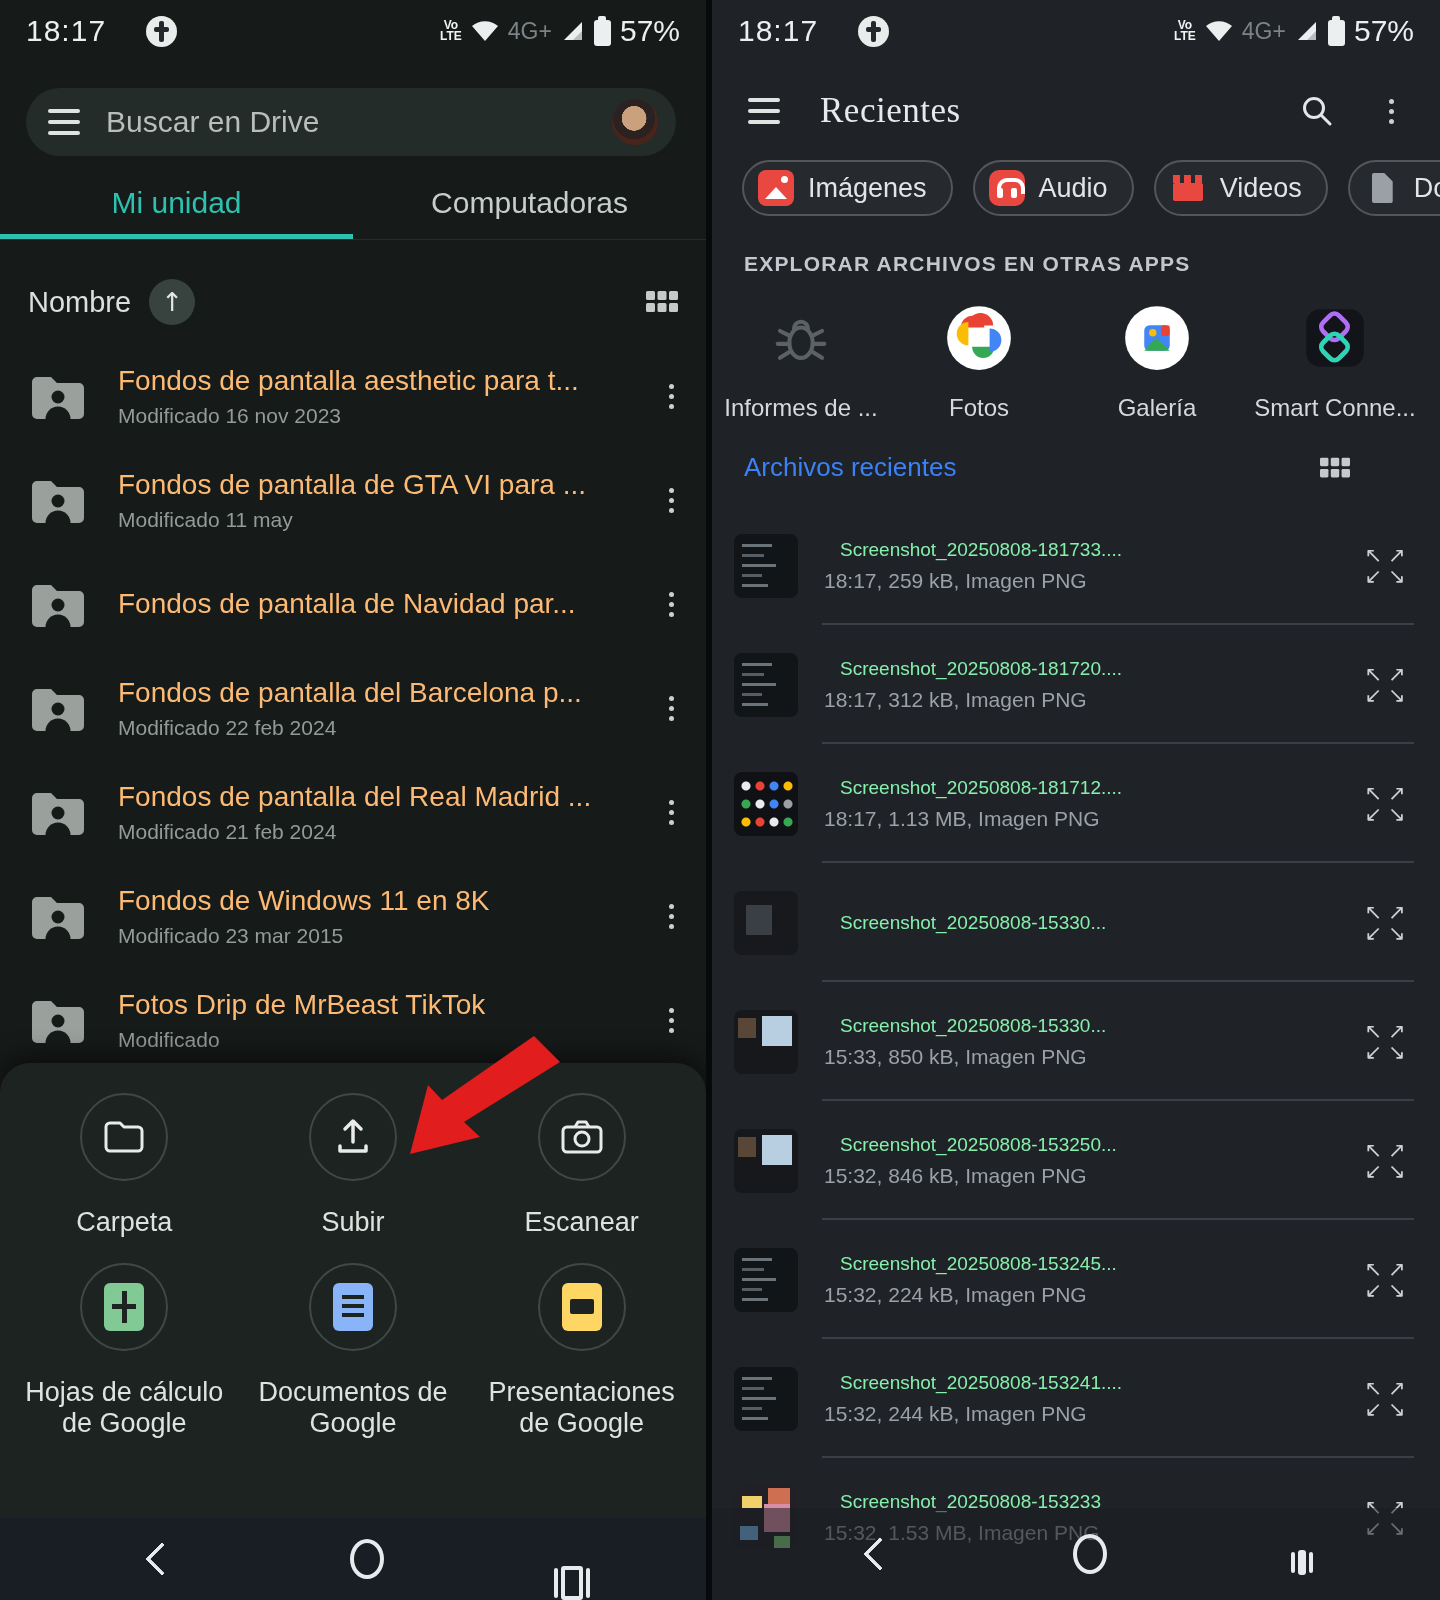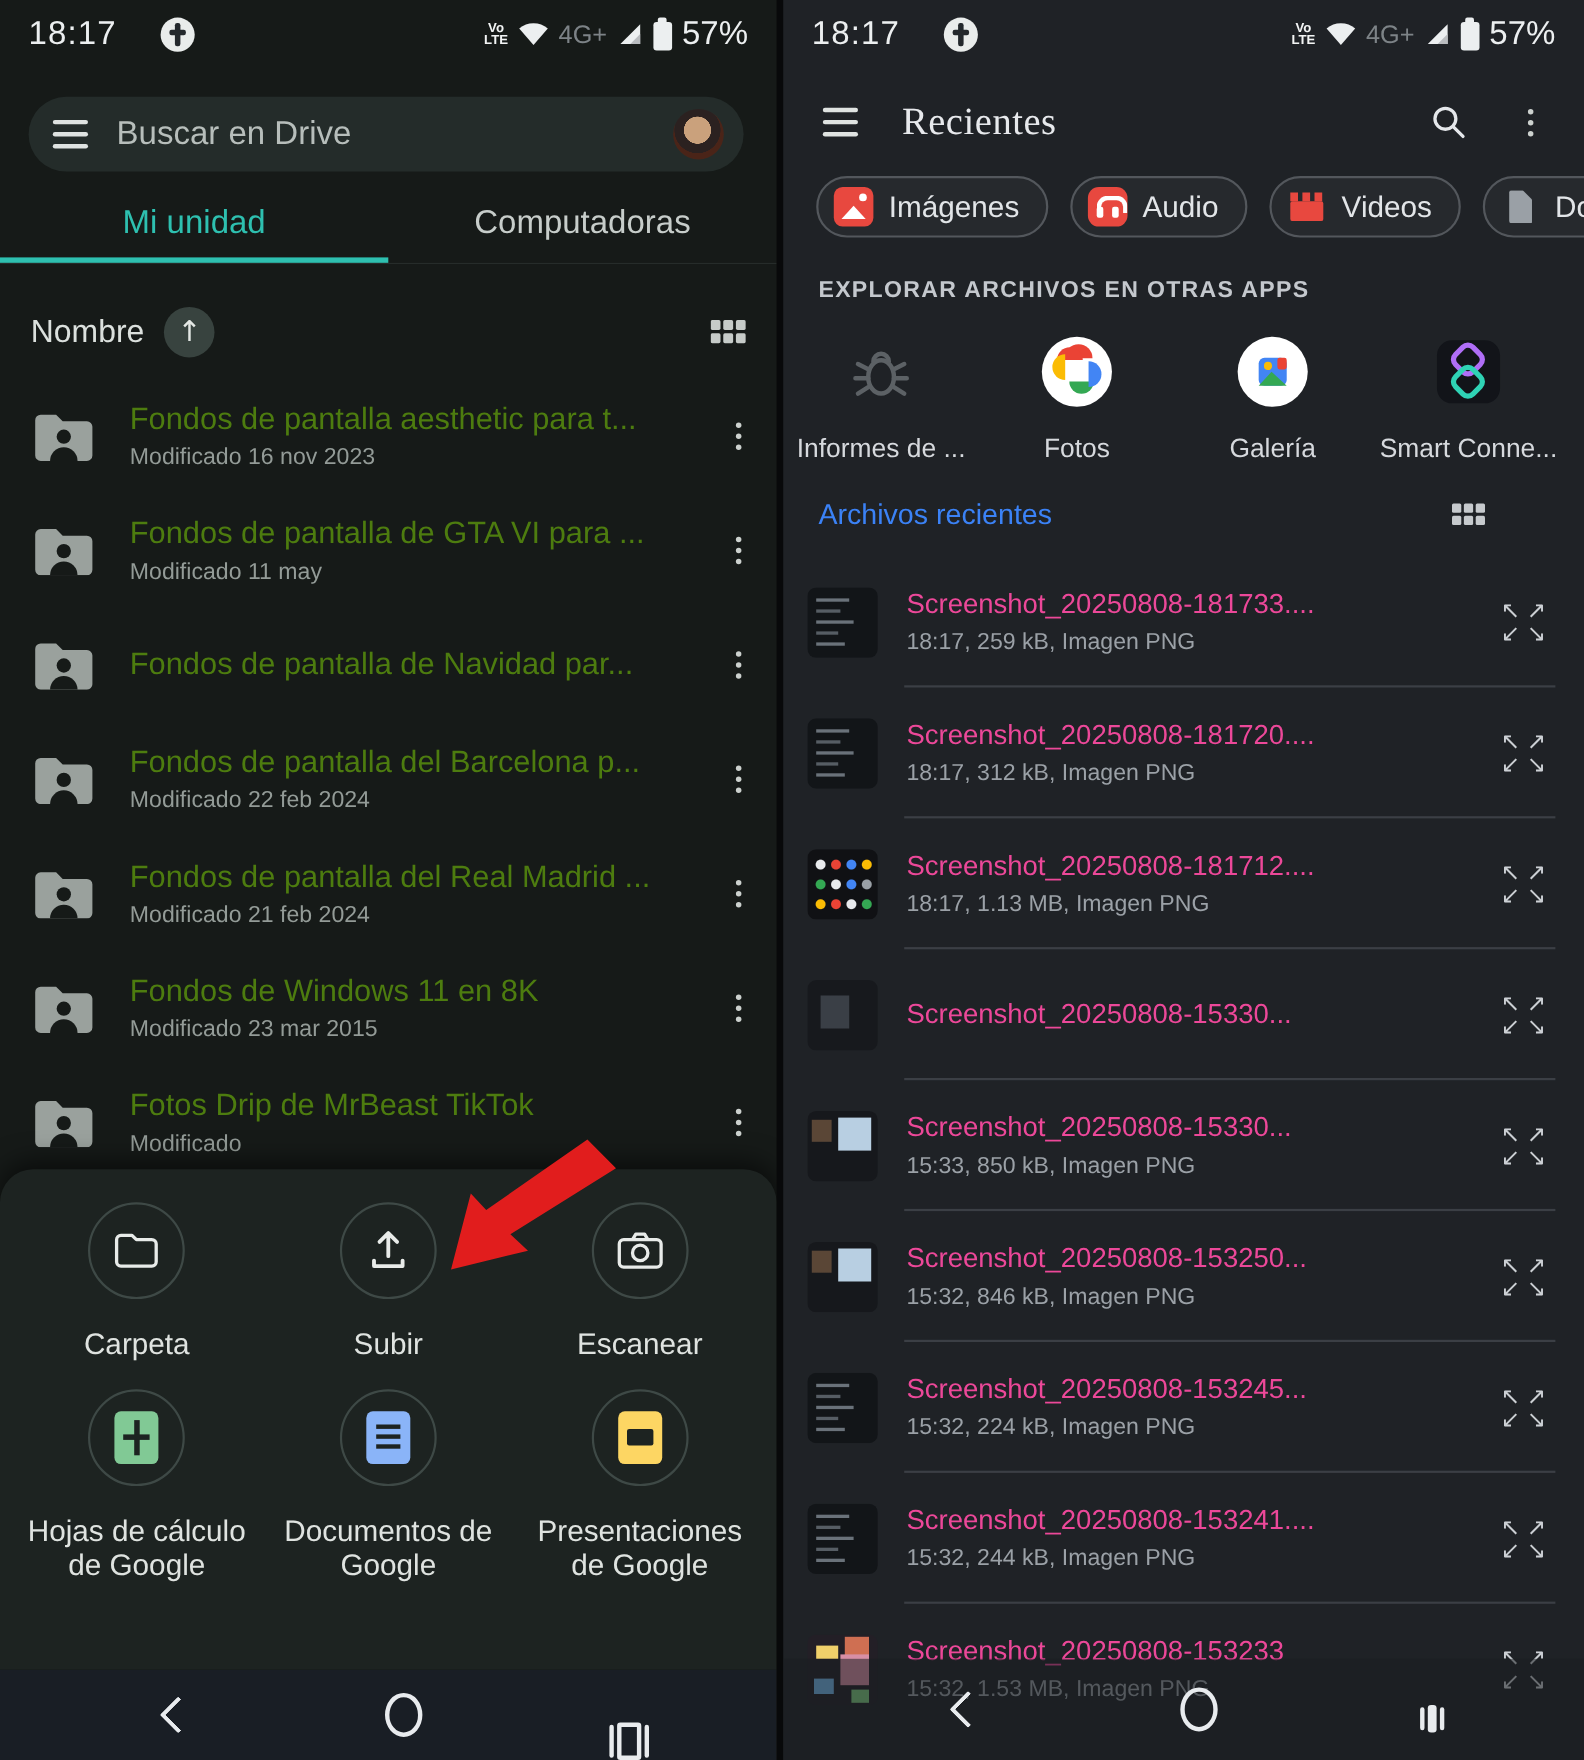--- a/index.html
+++ b/index.html
@@ -43,21 +43,21 @@
 
   .drv-sortrow { position:absolute; top:272px; left:28px; right:28px; height:60px; display:flex; align-items:center; }
   .drv-sortlabel { font-size:29px; color:#dbe0dd; }
   .drv-sortbtn { width:46px; height:46px; border-radius:50%; background:#38433f; color:#e3e7e4; font-size:26px; display:flex; align-items:center; justify-content:center; margin-left:18px; font-family:"DejaVu Sans",sans-serif; }
   .gridicon { margin-left:auto; }
 
   .drv-list { position:absolute; top:344px; left:0; right:0; }
   .drv-row { height:104px; display:flex; align-items:center; padding:0 22px 0 30px; }
   .drv-row .ficon { width:56px; flex:none; margin-right:32px; }
   .drv-row .ftext { flex:1; min-width:0; }
-  .drv-fname { font-size:28px; color:#4d7c0f; white-space:nowrap; overflow:hidden; }
+  .drv-fname { font-size:28px; color:#fdba74; white-space:nowrap; overflow:hidden; }
   .drv-fmeta { font-size:21px; color:#939b97; margin-top:7px; }
   .dots { width:26px; display:flex; flex-direction:column; align-items:center; gap:5px; flex:none; }
   .dots i { width:5px; height:5px; border-radius:50%; background:#ccd1ce; }
 
   
   .sheet { position:absolute; left:0; right:0; top:1063px; bottom:82px; background:#1d2321; border-radius:30px 30px 0 0; box-shadow:0 -6px 24px rgba(0,0,0,.55); }
   .sheet-row { position:absolute; left:0; right:0; display:flex; justify-content:space-around; padding:0 10px; }
   .sheet-row.r1 { top:30px; }
   .sheet-row.r2 { top:200px; }
   .sheet-item { width:220px; display:flex; flex-direction:column; align-items:center; }
@@ -117,21 +117,21 @@
   .fa-recent { position:absolute; top:452px; left:32px; right:90px; display:flex; align-items:center; }
   .fa-recent-title { font-size:26px; color:#3b82f6; font-weight:400; }
   .fa-recent .gridicon { margin-left:auto; }
 
   .fa-list { position:absolute; top:506px; left:0; right:0; }
   .fa-row { height:119px; display:flex; align-items:center; padding:0 26px 0 22px; position:relative; }
   .fa-row::after { content:""; position:absolute; left:110px; right:26px; bottom:0; height:2px; background:#3b3f45; }
   .fa-row:last-child::after { display:none; }
   .fa-thumb { width:64px; height:64px; border-radius:8px; flex:none; margin-right:26px; background:#14171a; }
   .fa-text { flex:1; min-width:0; }
-  .fa-name { font-size:25px; color:#ec4899; white-space:nowrap; overflow:hidden; }
+  .fa-name { font-size:19px; color:#86efac; white-space:nowrap; overflow:hidden;margin-left:16px; }
   .fa-meta { font-size:21px; color:#9ba1a7; margin-top:8px; }
   .expand { flex:none; width:52px; color:#ccd0d4; font-family:"DejaVu Sans",sans-serif; font-size:21px; line-height:21px; text-align:center; letter-spacing:6px; }
 
   .fa-thumb.shot-text { background:#121518; background-image:linear-gradient(#6a727a 0 0),linear-gradient(#565d64 0 0),linear-gradient(#6a727a 0 0),linear-gradient(#565d64 0 0),linear-gradient(#6a727a 0 0); background-repeat:no-repeat; background-size:30px 3px,22px 3px,34px 3px,20px 3px,26px 3px; background-position:8px 10px,8px 20px,8px 30px,8px 40px,8px 50px; }
   .fa-thumb.shot-icons { background:#101114; background-image:
     radial-gradient(circle at 12px 14px,#e8eaed 4px,transparent 5px), radial-gradient(circle at 26px 14px,#ea4335 4px,transparent 5px),
     radial-gradient(circle at 40px 14px,#4285f4 4px,transparent 5px), radial-gradient(circle at 54px 14px,#fbbc04 4px,transparent 5px),
     radial-gradient(circle at 12px 32px,#34a853 4px,transparent 5px), radial-gradient(circle at 26px 32px,#e8eaed 4px,transparent 5px),
     radial-gradient(circle at 40px 32px,#4285f4 4px,transparent 5px), radial-gradient(circle at 54px 32px,#9aa0a6 4px,transparent 5px),
     radial-gradient(circle at 12px 50px,#fbbc04 4px,transparent 5px), radial-gradient(circle at 26px 50px,#ea4335 4px,transparent 5px),

